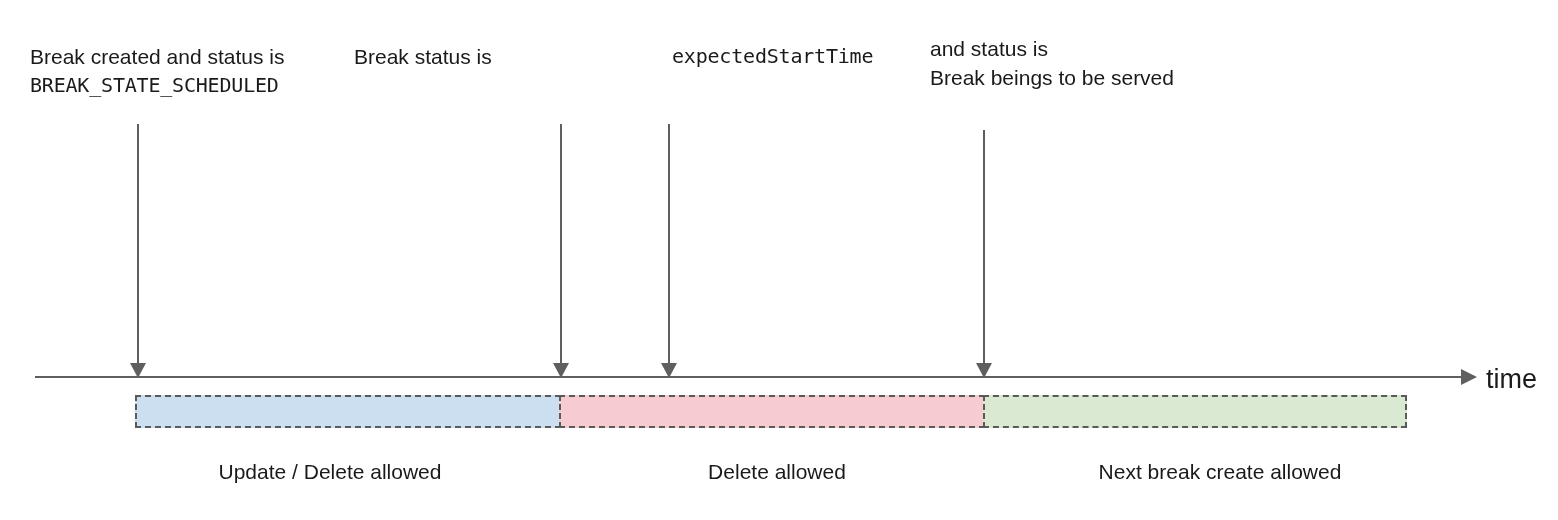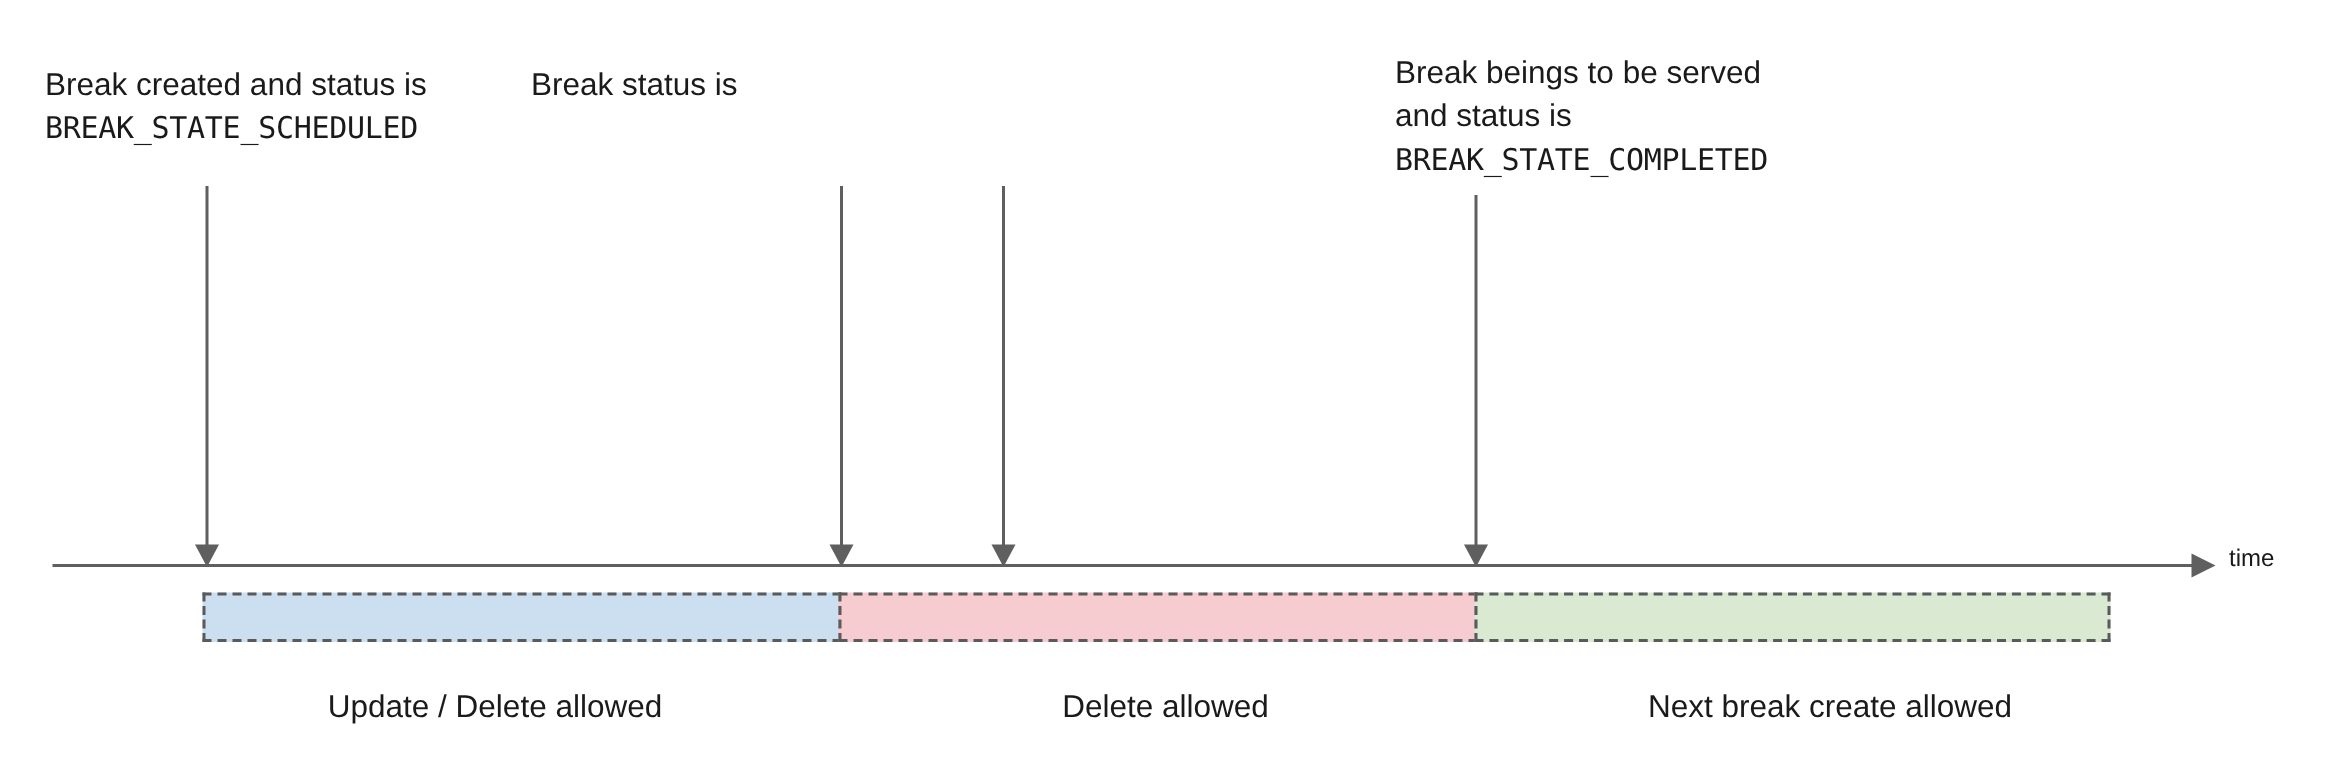--- a/index.html
+++ b/index.html
@@ -70,21 +70,21 @@
     width: 0;
     height: 0;
     border-top: 8px solid transparent;
     border-bottom: 8px solid transparent;
     border-left: 16px solid #5f5f5f;
   }
   #axis-label {
     position: absolute;
     left: 1486px;
     top: 364px;
-    font-size: 16px;
+    font-size: 27px;
     font-family: "Liberation Sans", sans-serif;
     color: #1a1a1a;
   }
 
   
   .segment {
     position: absolute;
     top: 395px;
     height: 33px;
     box-sizing: border-box;
@@ -110,25 +110,25 @@
 
   <div id="annotations-layer">
       <div class="annotation" style="left: 30px; top: 42px;">
         <span class="sans">Break created and status is</span>
         <span class="mono">BREAK_STATE_SCHEDULED</span>
       </div>
       <div class="annotation" style="left: 354px; top: 42px; text-align: center;">
         <span class="sans">Break status is</span>
       </div>
       <div class="annotation" style="left: 672px; top: 42px;">
+        <span class="mono">expectedStartTime</span>
       </div>
       <div class="annotation" style="left: 930px; top: 34px;">
+        <span class="sans">and status is</span>
         <span class="sans">Break beings to be served</span>
-        <span class="sans">and status is</span>
-        <span class="mono">BREAK_STATE_COMPLETED</span>
       </div>
     </div>
 
   <div id="arrows-layer">
       <div class="vline" style="left: 137px; top: 124px; height: 240px;"></div>
       <div class="vhead" style="left: 130px; top: 363px;"></div>
       <div class="vline" style="left: 560px; top: 124px; height: 240px;"></div>
       <div class="vhead" style="left: 553px; top: 363px;"></div>
       <div class="vline" style="left: 668px; top: 124px; height: 240px;"></div>
       <div class="vhead" style="left: 661px; top: 363px;"></div>

